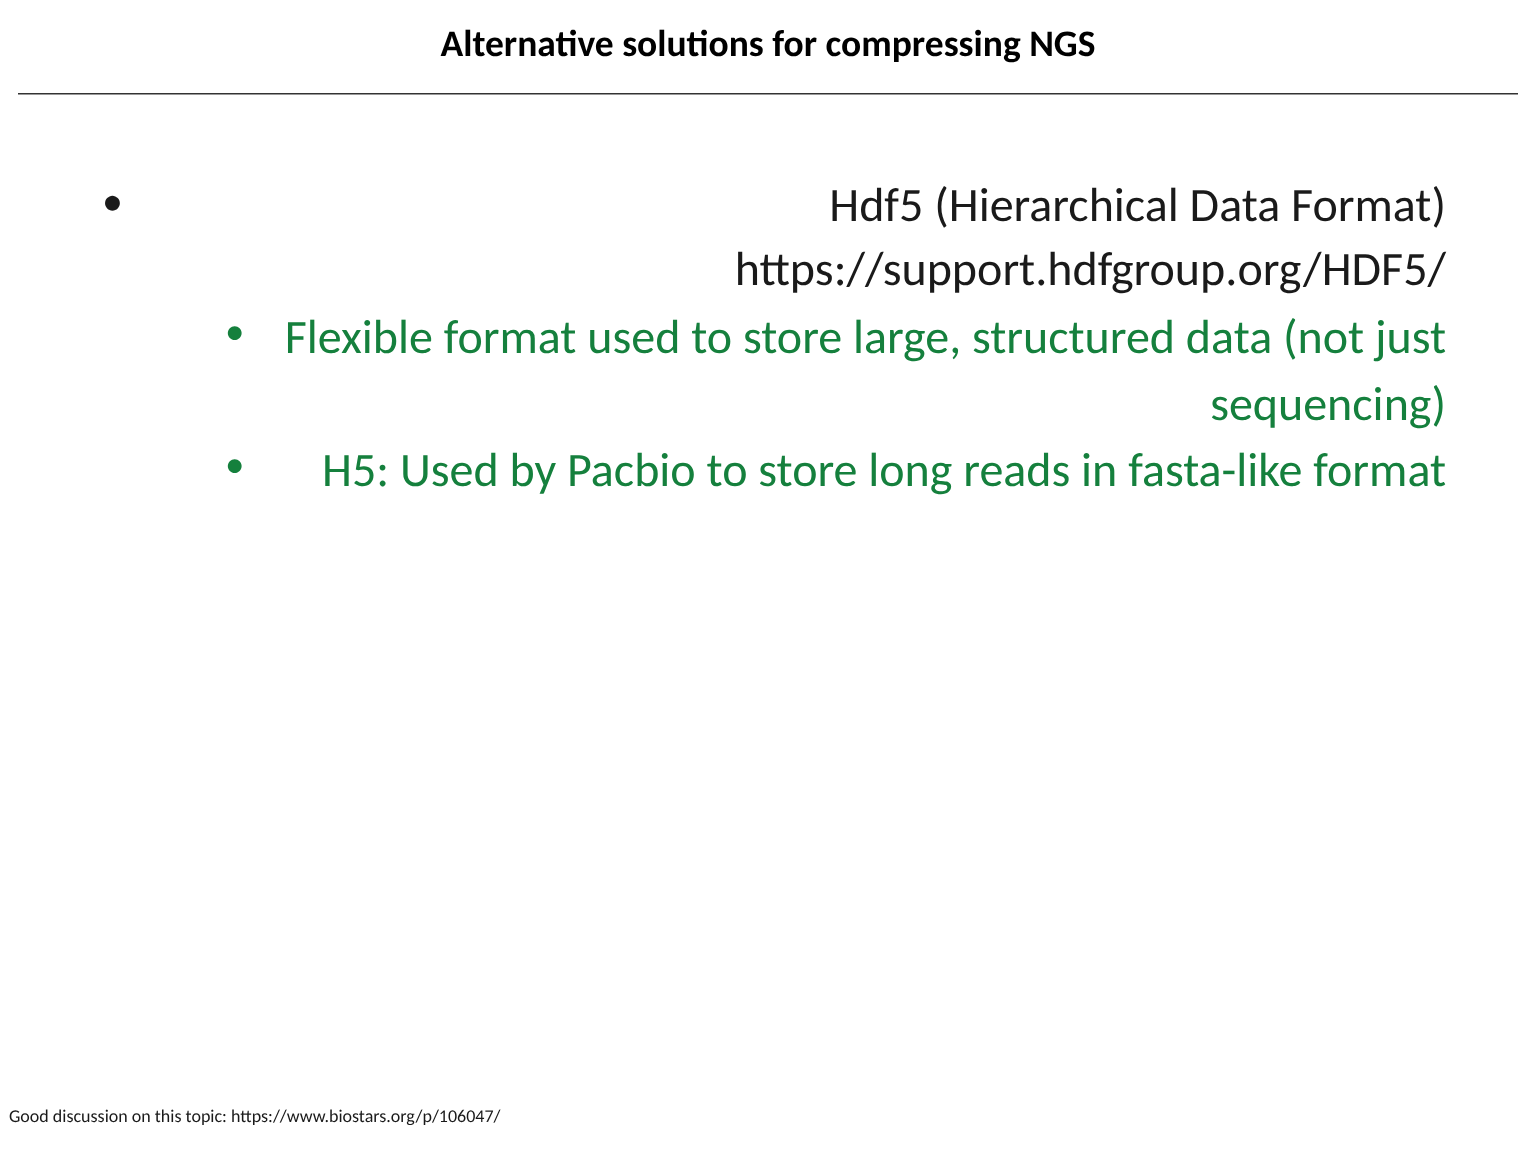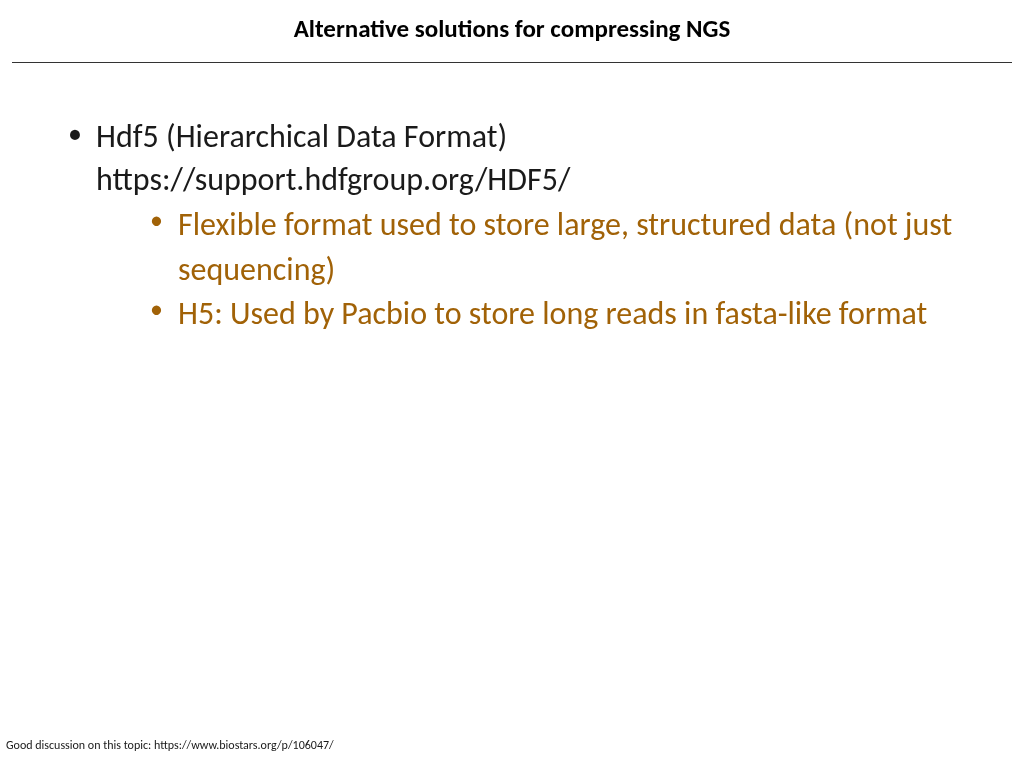--- a/index.html
+++ b/index.html
@@ -1,18 +1,19 @@
 <!DOCTYPE html>
 <html><head>
   <meta charset="utf-8">
   <style>
     * {
       margin: 0;
       padding: 0;
       box-sizing: border-box;
+      text-align: right;
     }
     body {
       width: 1024px;
       height: 768px;
       background: #ffffff;
       font-family: Calibri, 'Segoe UI', Arial, sans-serif;
       color: #000000;
       position: relative;
       overflow: hidden;
     }
@@ -54,21 +55,21 @@
     }
     .sub-list {
       margin-top: 2px;
       margin-bottom: 0;
     }
     .bullet-l2 {
       position: relative;
       padding-left: 82px;
       font-size: 32px;
       line-height: 1.38;
-      color: #a16207;
+      color: #15803d;
     }
     .bullet-l2::before {
       content: "•";
       position: absolute;
       left: 54px;
       top: 0;
       font-size: 26px;
     }
     .footnote {
       position: absolute;

